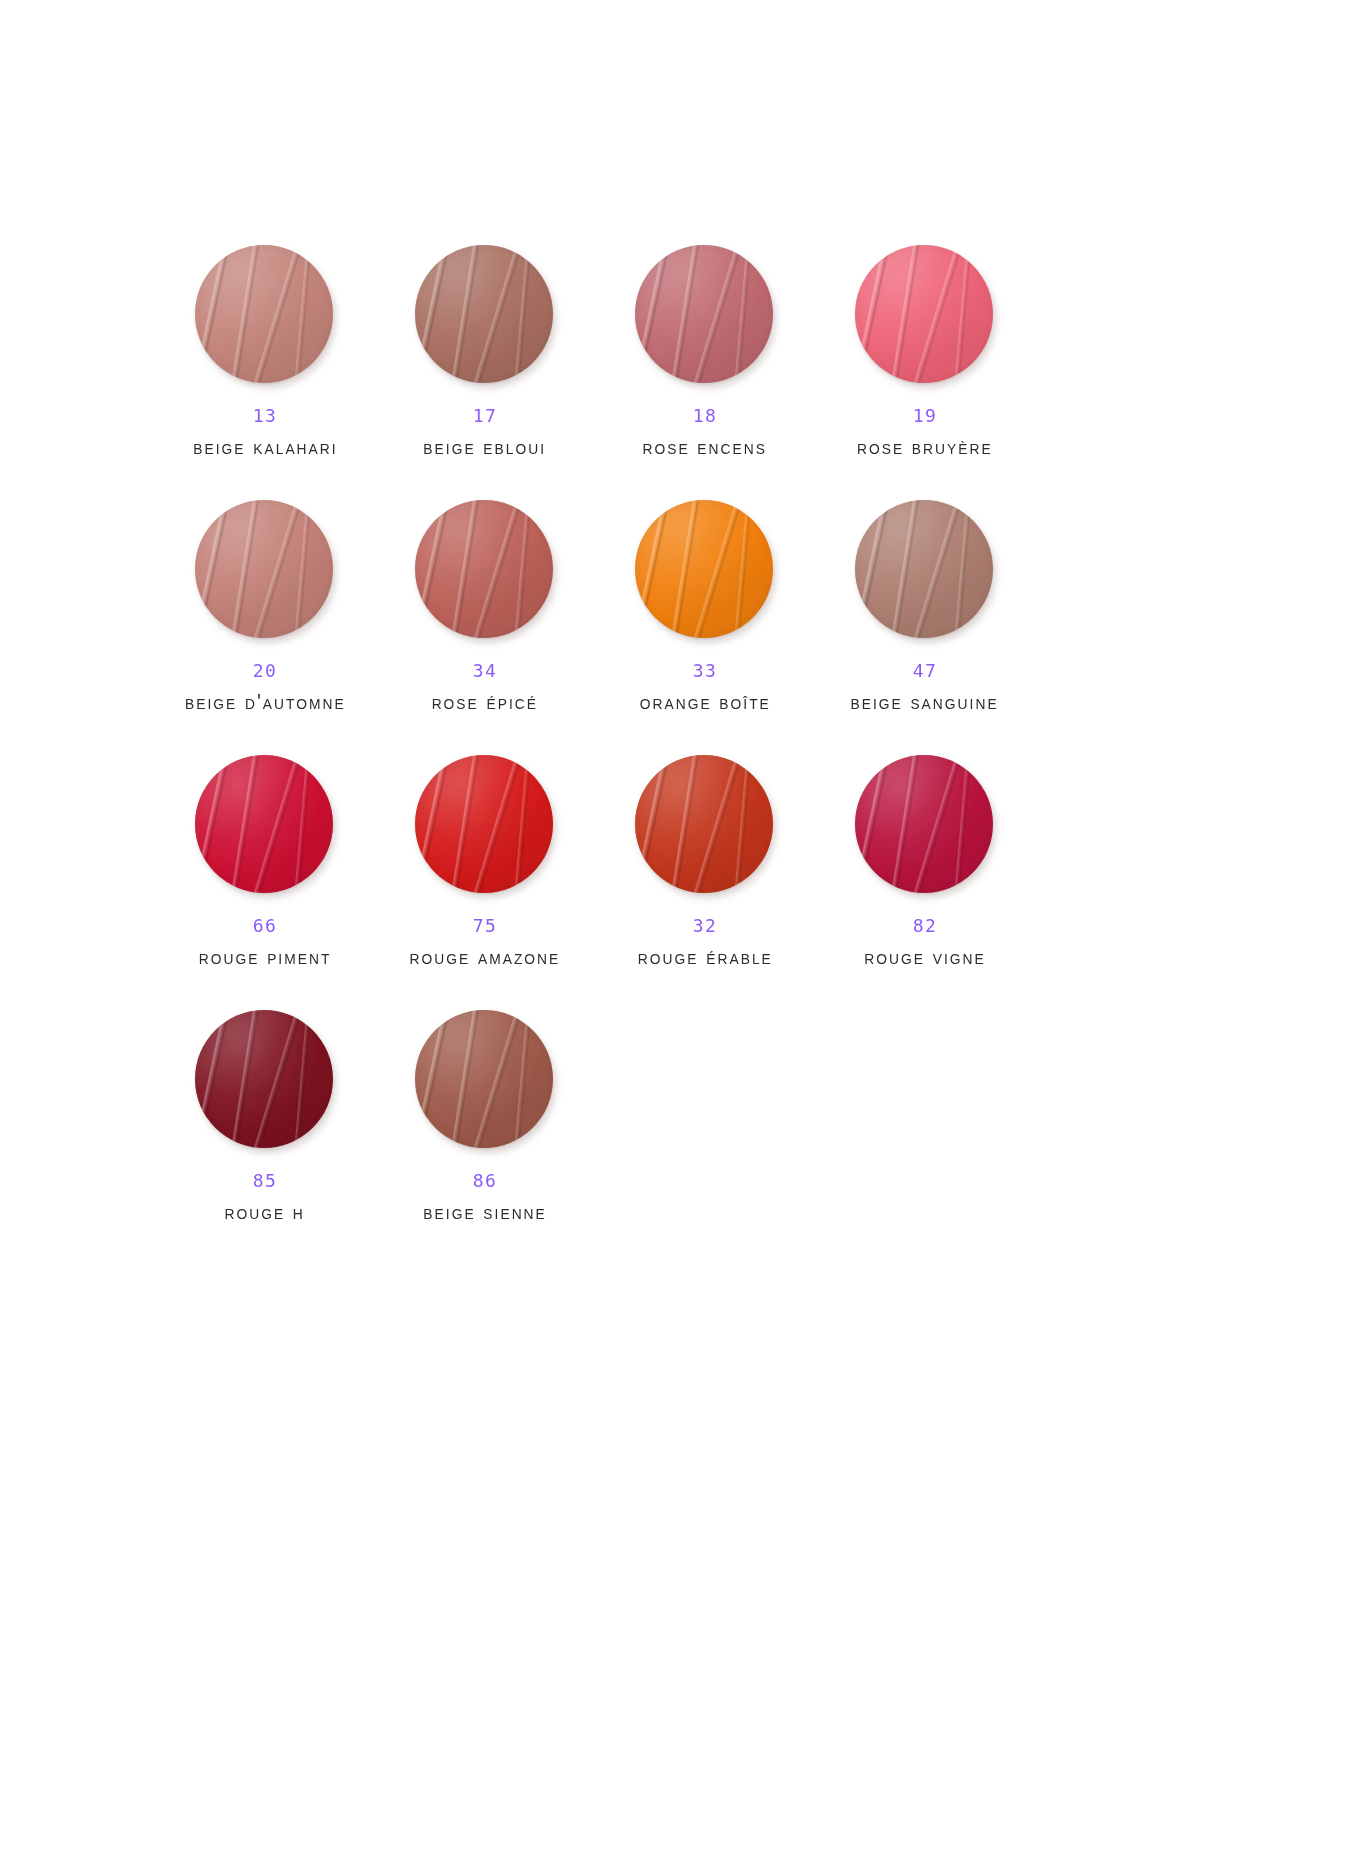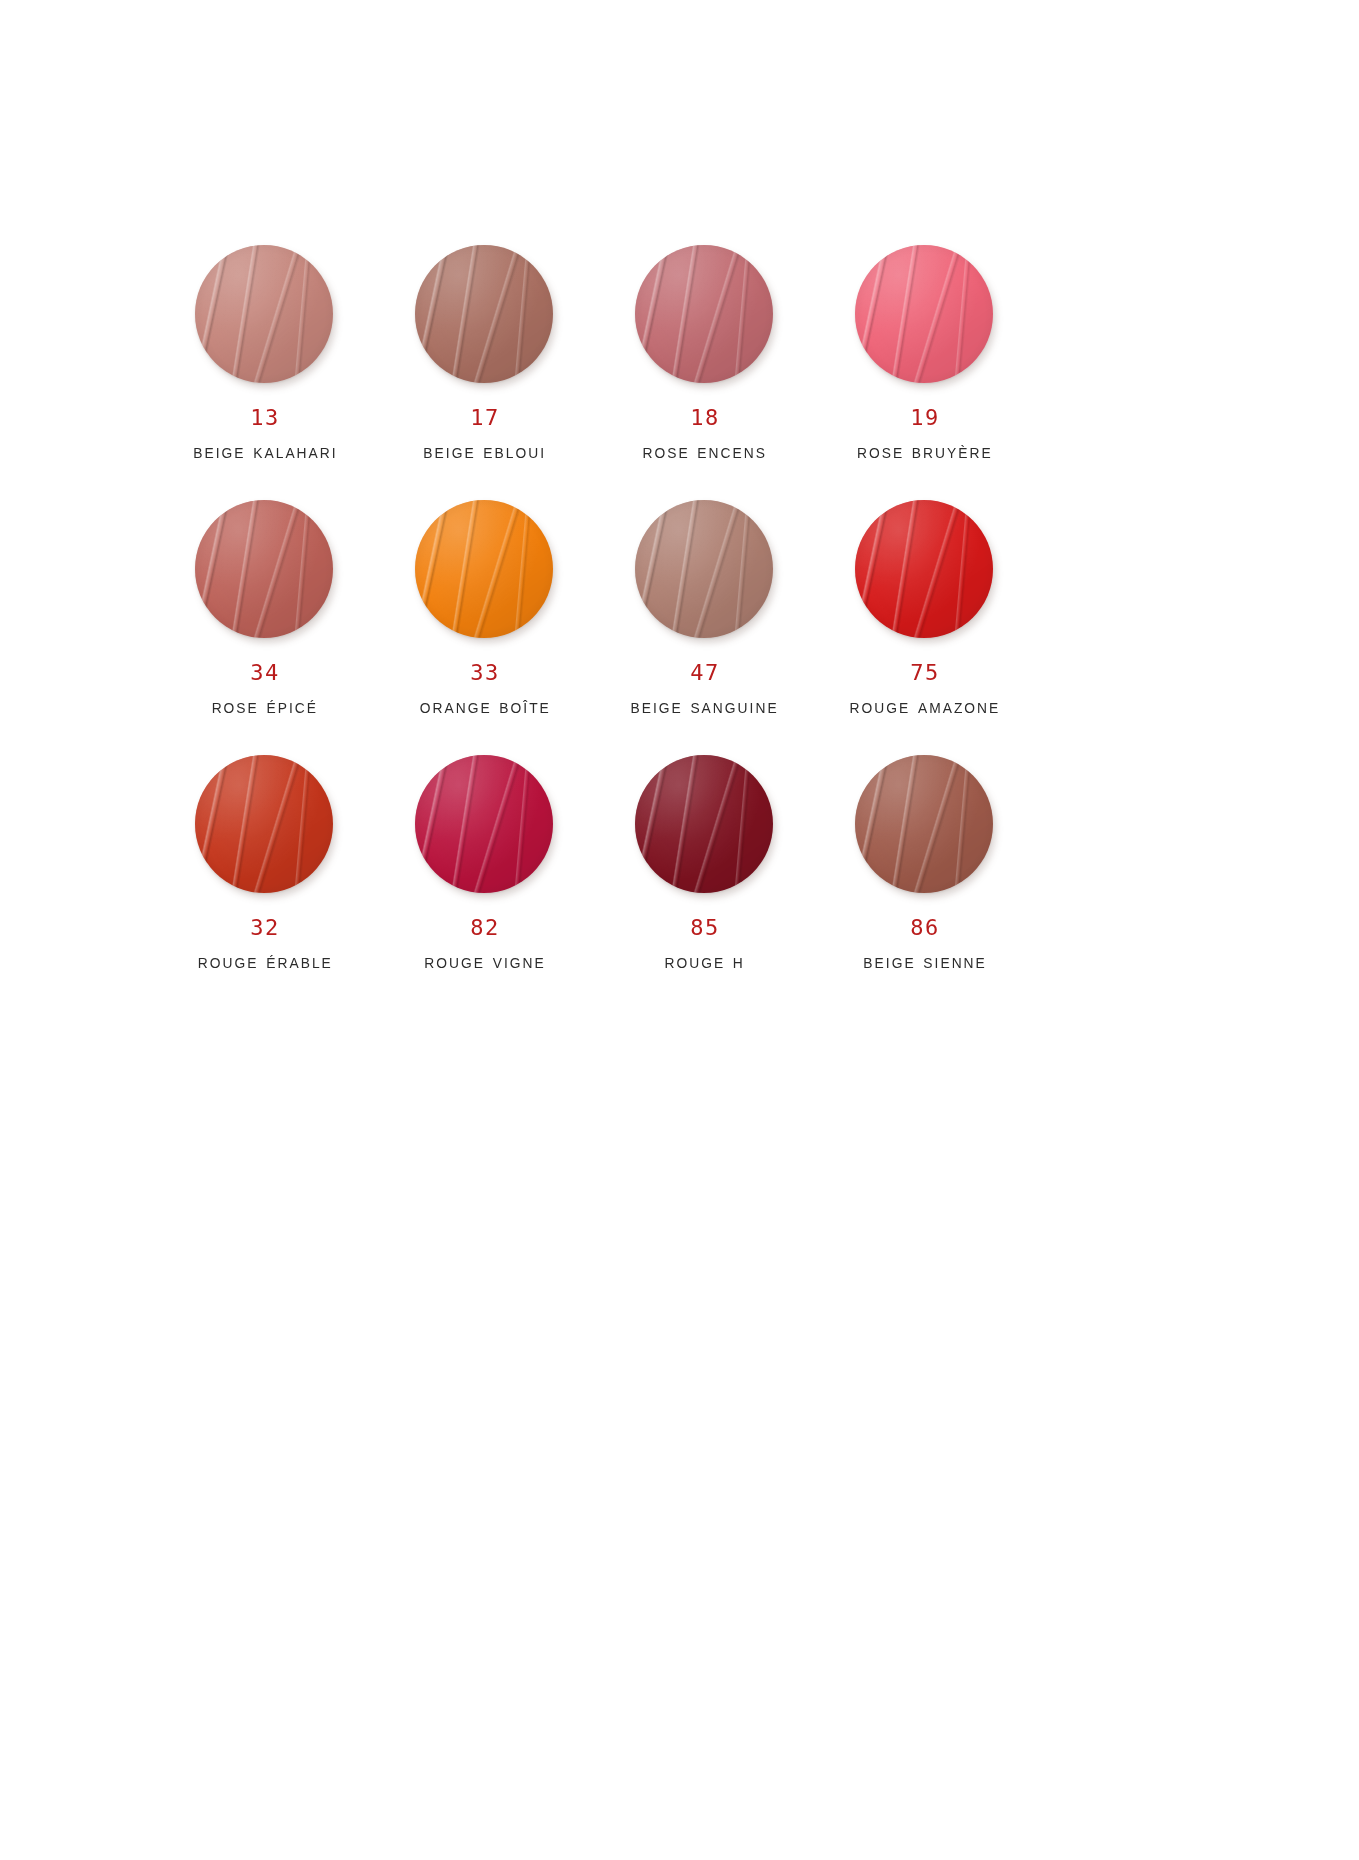--- a/index.html
+++ b/index.html
@@ -98,23 +98,23 @@
   }
 
   .caption {
     margin-top: 22px;
     text-align: center;
     line-height: 1;
   }
 
   .shade-number {
     font-family: "DejaVu Sans Mono", "Liberation Mono", monospace;
-    font-size: 22px;
+    font-size: 18px;
     letter-spacing: 1.5px;
-    color: #b91c1c;
+    color: #8b5cf6;
     display: block;
   }
 
   .shade-name {
     display: block;
     margin-top: 11px;
     font-family: "Liberation Sans", sans-serif;
     font-variant: small-caps;
     text-transform: lowercase;
     font-size: 22px;
@@ -172,20 +172,32 @@
             <div class="edge"></div>
           </div>
         </div>
         <div class="caption">
           <span class="shade-number">19</span>
           <span class="shade-name">Rose Bruyère</span>
         </div>
       </div>
       <div class="swatch-cell">
         <div class="disc-wrap">
+          <div class="disc" style="background: rgb(195, 128, 119);">
+            <div class="streaks"></div>
+            <div class="edge"></div>
+          </div>
+        </div>
+        <div class="caption">
+          <span class="shade-number">20</span>
+          <span class="shade-name">Beige d'Automne</span>
+        </div>
+      </div>
+      <div class="swatch-cell">
+        <div class="disc-wrap">
           <div class="disc" style="background: rgb(188, 97, 88);">
             <div class="streaks"></div>
             <div class="edge"></div>
           </div>
         </div>
         <div class="caption">
           <span class="shade-number">34</span>
           <span class="shade-name">Rose Épicé</span>
         </div>
       </div>
@@ -208,20 +220,32 @@
             <div class="edge"></div>
           </div>
         </div>
         <div class="caption">
           <span class="shade-number">47</span>
           <span class="shade-name">Beige Sanguine</span>
         </div>
       </div>
       <div class="swatch-cell">
         <div class="disc-wrap">
+          <div class="disc" style="background: rgb(206, 15, 50);">
+            <div class="streaks"></div>
+            <div class="edge"></div>
+          </div>
+        </div>
+        <div class="caption">
+          <span class="shade-number">66</span>
+          <span class="shade-name">Rouge Piment</span>
+        </div>
+      </div>
+      <div class="swatch-cell">
+        <div class="disc-wrap">
           <div class="disc" style="background: rgb(214, 25, 25);">
             <div class="streaks"></div>
             <div class="edge"></div>
           </div>
         </div>
         <div class="caption">
           <span class="shade-number">75</span>
           <span class="shade-name">Rouge Amazone</span>
         </div>
       </div>

